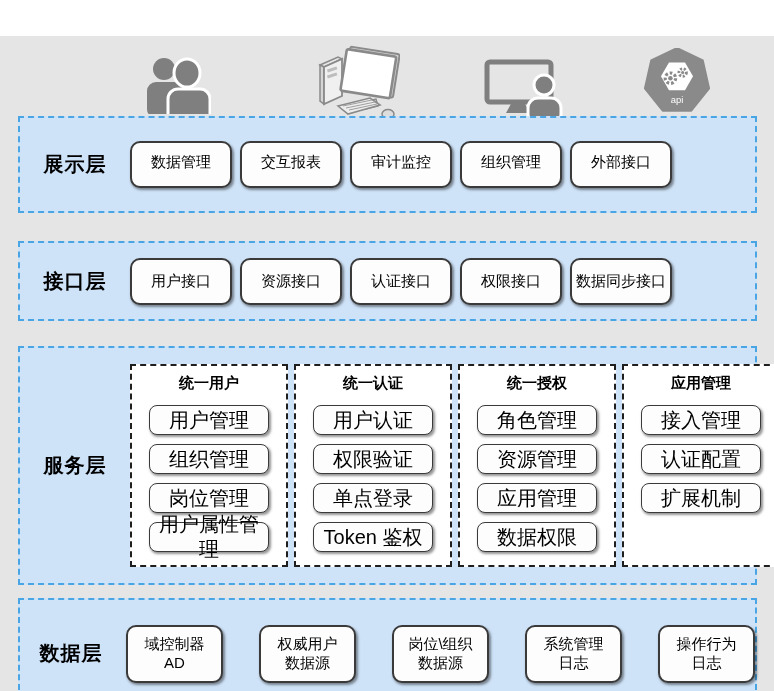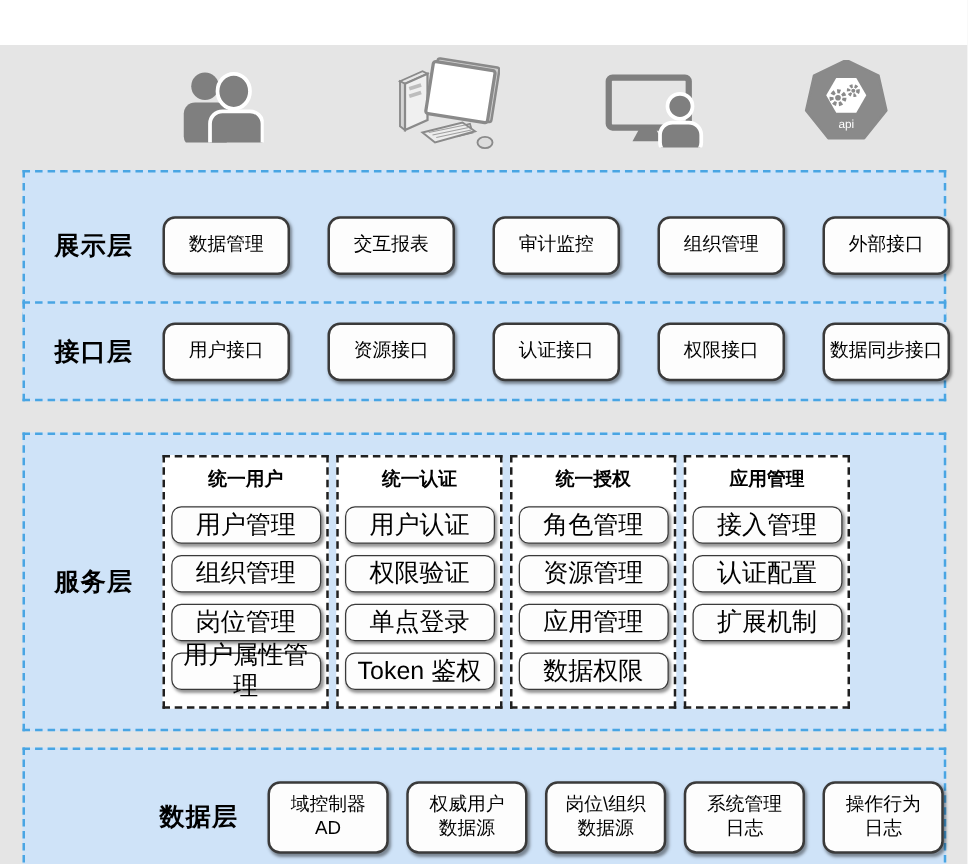--- a/index.html
+++ b/index.html
@@ -2,43 +2,43 @@
 <html><head>
 <meta charset="utf-8">
 <style>
   html,body { margin:0; padding:0; background:#fff; }
   .canvas { position:relative; width:774px; height:691px; background:#e5e5e5;
             font-family:"Liberation Sans","DejaVu Sans",sans-serif; color:#000; overflow:hidden;margin-top:36px; }
 
   
   .band { position:absolute; left:18px; width:739px; box-sizing:border-box;
           background:#cfe3f8; border:2px dashed #49a5e3; display:flex; align-items:center; }
-  .band-presentation { top:100px;  height:120px; }
+  .band-presentation { top:80px;  height:97px;font-family:Liberation Mono, monospace; }
   .band-interface    { top:205px; height:80px;  }
   .band-service      { top:310px; height:239px; }
   .band-data         { top:562px; height:111px;justify-content:flex-end; }
 
   .layer-label { margin-left:16px; width:78px; flex-shrink:0; text-align:center;
                  font-weight:bold; font-size:20px; letter-spacing:1px; }
 
   .row { display:flex; margin-left:16px; }
-  .row-5      { gap:30px; }
-  .row-data   { gap:14px; }
+  .row-5      { gap:8px; }
+  .row-data   { gap:36px; }
   .row-groups { gap:6px; }
 
   
   .node { box-sizing:border-box; background:#fdfdfd; border:2px solid #3a3a3a; border-radius:10px;
           box-shadow:1.5px 2px 2.5px rgba(0,0,0,.42);
           display:flex; flex-direction:column; align-items:center; justify-content:center;
           font-size:15px; line-height:1.25; text-align:center; }
   .node-wide { width:102px; height:47px; }
   .node-tall { width:97px;  height:58px; }
 
   
-  .group { width:133px; box-sizing:border-box; background:#ffffff; border:2px dashed #1f1f1f;
+  .group { width:158px; box-sizing:border-box; background:#ffffff; border:2px dashed #1f1f1f;
            display:flex; flex-direction:column; align-items:center; padding:8px 0 13px; }
   .group-title { font-size:15px; font-weight:bold; }
   .group-items { display:flex; flex-direction:column; gap:9px; margin-top:12px; }
   .node-item { width:120px; height:30px; font-size:20px; border-radius:8px; border-width:1.8px; }
 
   
   .icon { position:absolute; }
   .icon-users   { left:143px; top:16px; }
   .icon-pc      { left:312px; top:8px;  }
   .icon-monitor { left:484px; top:22px; }

